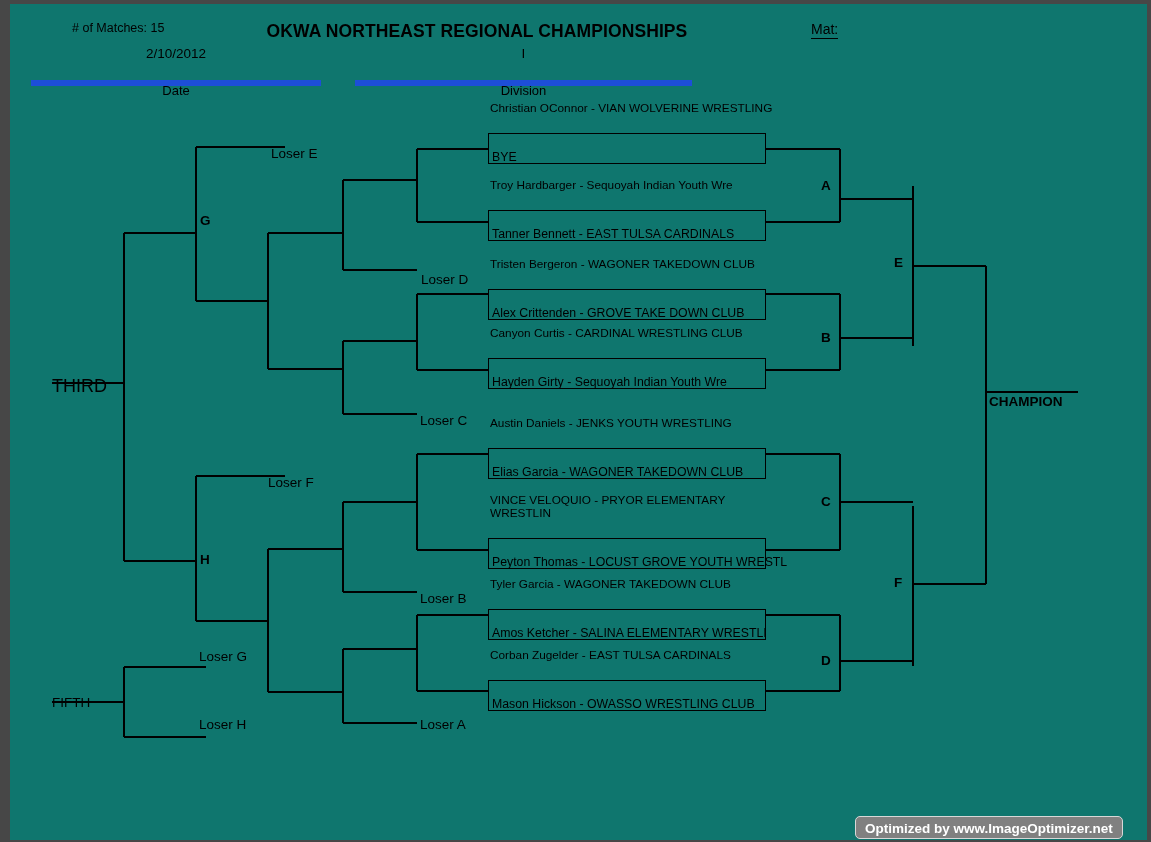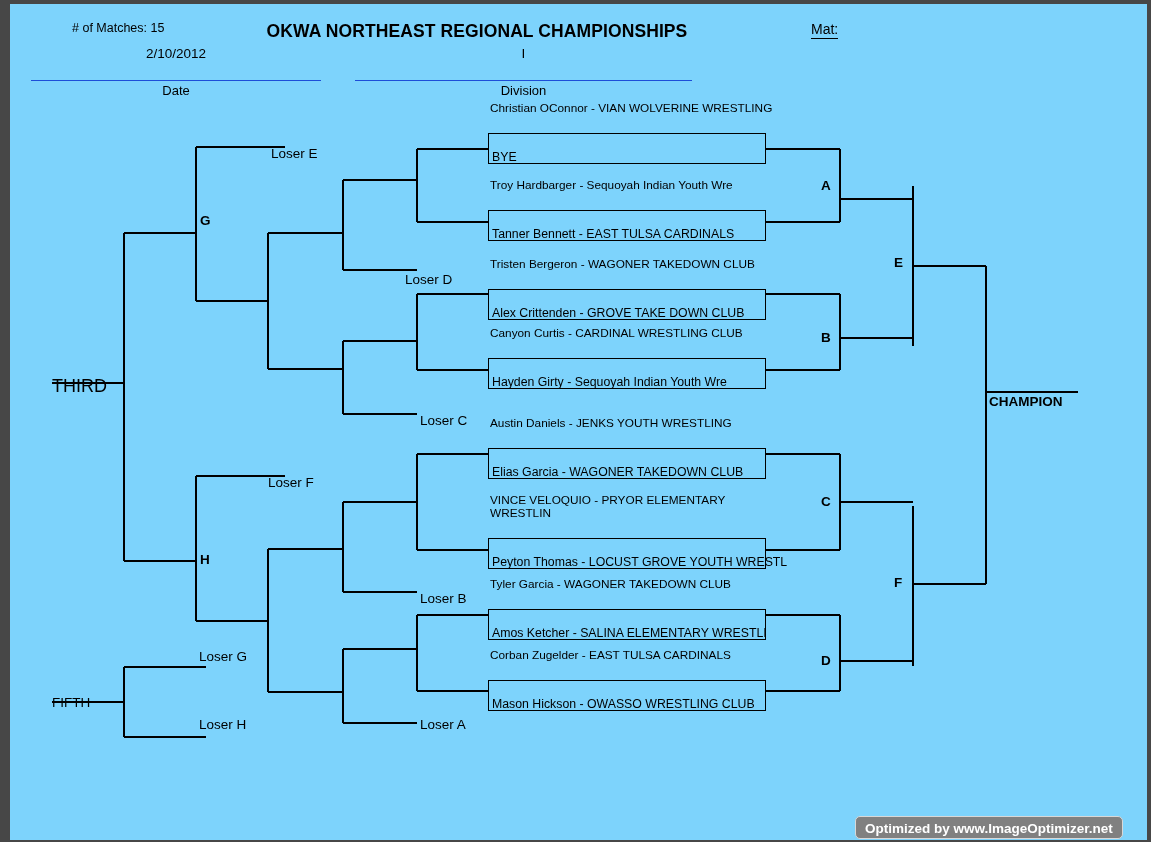--- a/index.html
+++ b/index.html
@@ -22,21 +22,21 @@
     height: 842px;
     background: #474747;
   }
 
   #sheet {
     position: absolute;
     left: 10px;
     top: 4px;
     width: 1137px;
     height: 836px;
-    background: #7dd3fc;
+    background: #0f766e;
     overflow: hidden;
   }
 
   
   #matches {
     position: absolute;
     left: 62px;
     top: 17px;
     font-size: 12.5px;
     color: #000;
@@ -58,21 +58,21 @@
     top: 17px;
     font-size: 14px;
     color: #000;
     border-bottom: 1px solid #000;
     padding-bottom: 1px;
     white-space: nowrap;
   }
 
   .field {
     position: absolute;
-    border-bottom: 1px solid #1d4ed8;
+    border-bottom: 6px solid #1d4ed8;
     height: 34px;
   }
   .field .val {
     position: absolute;
     left: 0; top: 0;
     width: 100%;
     text-align: center;
     font-size: 13.5px;
     color: #000;
     white-space: nowrap;
@@ -343,21 +343,21 @@
     <div class="node" style="left:811px; top:174px;">A</div>
     <div class="node" style="left:811px; top:326px;">B</div>
     <div class="node" style="left:811px; top:490px;">C</div>
     <div class="node" style="left:811px; top:649px;">D</div>
     <div class="node" style="left:884px; top:251px;">E</div>
     <div class="node" style="left:884px; top:571px;">F</div>
     <div class="node" style="left:190px; top:209px;">G</div>
     <div class="node" style="left:190px; top:548px;">H</div>
 
     <div class="lbl" style="left:261px; top:142px;">Loser E</div>
-    <div class="lbl" style="left:395px; top:268px;">Loser D</div>
+    <div class="lbl" style="left:411px; top:268px;">Loser D</div>
     <div class="lbl" style="left:410px; top:409px;">Loser C</div>
     <div class="lbl" style="left:258px; top:471px;">Loser F</div>
     <div class="lbl" style="left:410px; top:587px;">Loser B</div>
     <div class="lbl" style="left:189px; top:645px;">Loser G</div>
     <div class="lbl" style="left:410px; top:713px;">Loser A</div>
     <div class="lbl" style="left:189px; top:713px;">Loser H</div>
 
     <div class="lbl small" style="left:42px; top:372px;">THIRD</div>
     <div class="lbl" style="left:42px; top:691px;">FIFTH</div>
     <div class="lbl bold" style="left:979px; top:390px;">CHAMPION</div>

